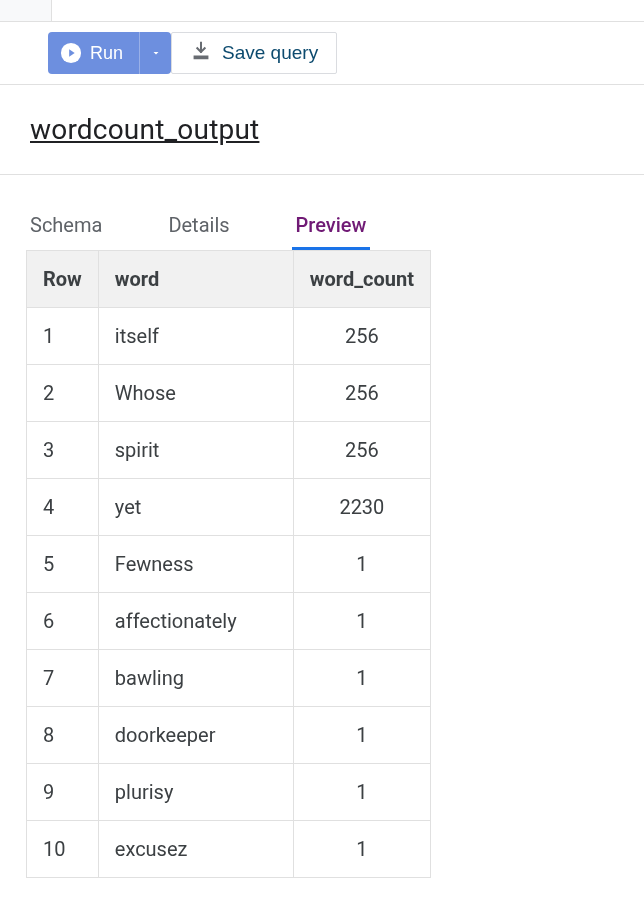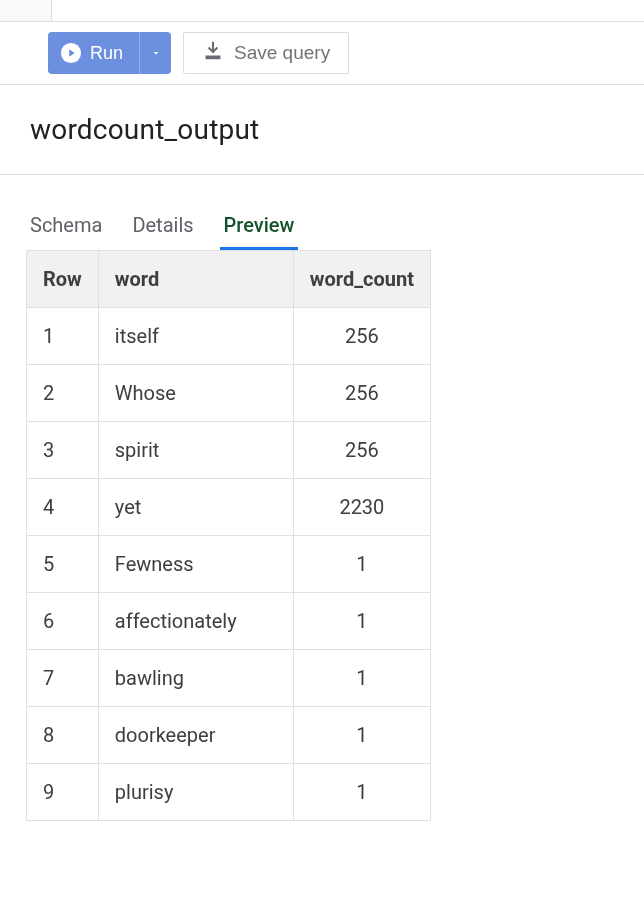--- a/index.html
+++ b/index.html
@@ -10,21 +10,20 @@
     body {
       font-family: Roboto, "Helvetica Neue", Arial, sans-serif;
       background: #fff;
       color: #202124;
       font-size: 14px;
     }
     .toolbar {
       display: flex;
       align-items: center;
       padding: 10px 28px 10px 48px;
-      gap: 12px;
       border-bottom: 1px solid #e0e0e0;
     }
     .run-group {
       display: flex;
       height: 42px;
     }
     .run-button {
       background: #6d8fdf;
       color: #fff;
       border: none;
@@ -52,21 +51,21 @@
     .secondary-button {
       background: #fff;
       border: 1px solid #dadce0;
       height: 42px;
       display: flex;
       align-items: center;
       padding: 0 18px;
       gap: 10px;
       cursor: pointer;
       border-radius: 2px;
-      color: #737373;
+      color: #0c4a6e;
       font-size: 19px;
     }
     .secondary-button svg {
       fill: #686c72;
     }
     .play-icon {
       display: inline-block;
     }
     .play-icon svg {
       display: block;
@@ -76,36 +75,37 @@
     }
     .title-section {
       padding: 28px 30px;
       border-bottom: 1px solid #e0e0e0;
     }
     .title {
       font-size: 28px;
       font-weight: 400;
       color: #202124;
       letter-spacing: 0.2px;
+      text-decoration: underline;
     }
     .tabs {
       display: flex;
       padding: 0 26px;
-      gap: 22px;
+      gap: 58px;
       margin-top: 28px;
     }
     .tab {
       font-size: 20px;
       color: #5f6368;
       padding: 10px 4px;
       cursor: pointer;
       border-bottom: 3px solid transparent;
     }
     .tab.active {
-      color: #14532d;
+      color: #701a75;
       border-bottom-color: #1a73e8;
       font-weight: 500;
     }
     .table-wrap {
       padding: 0 26px;
     }
     table {
       border-collapse: collapse;
       font-size: 20px;
     }
@@ -244,15 +244,20 @@
         <tr>
           <td class="col-row">8</td>
           <td class="col-word">doorkeeper</td>
           <td class="col-count num">1</td>
         </tr>
         <tr>
           <td class="col-row">9</td>
           <td class="col-word">plurisy</td>
           <td class="col-count num">1</td>
         </tr>
+        <tr>
+          <td class="col-row">10</td>
+          <td class="col-word">excusez</td>
+          <td class="col-count num">1</td>
+        </tr>
       </tbody>
   </table>
 </div>
 
 </body></html>

